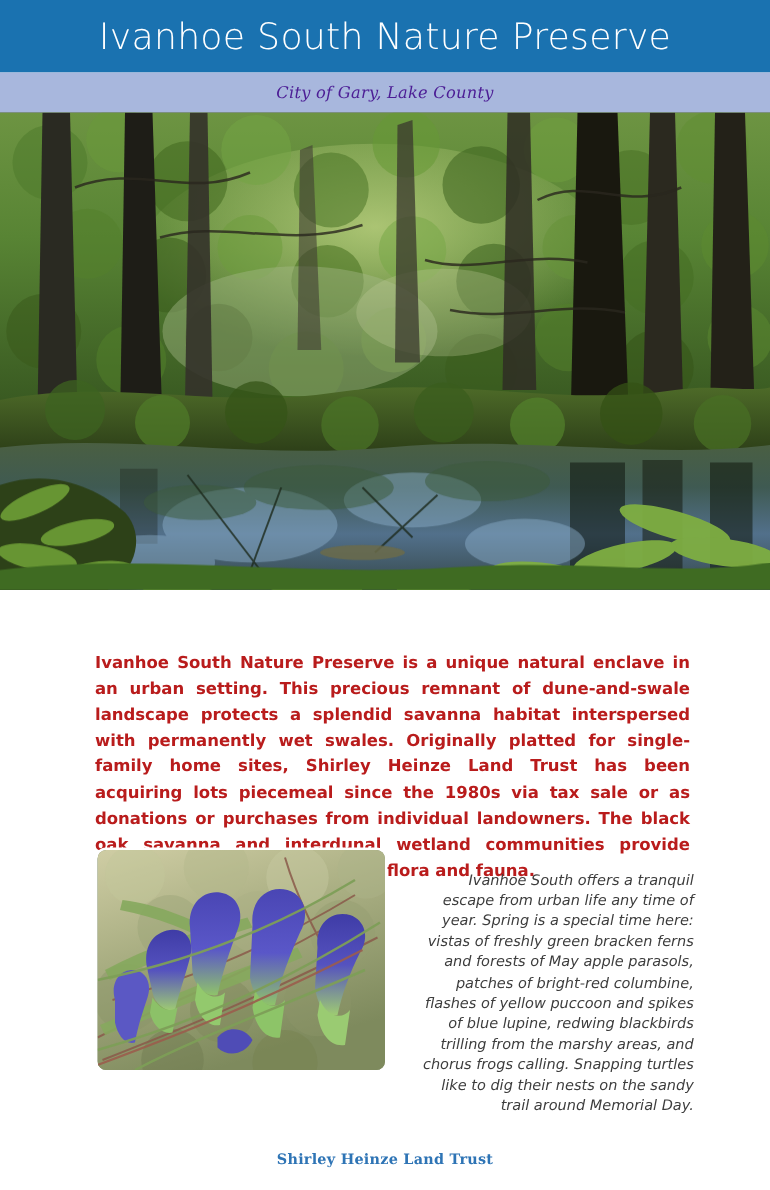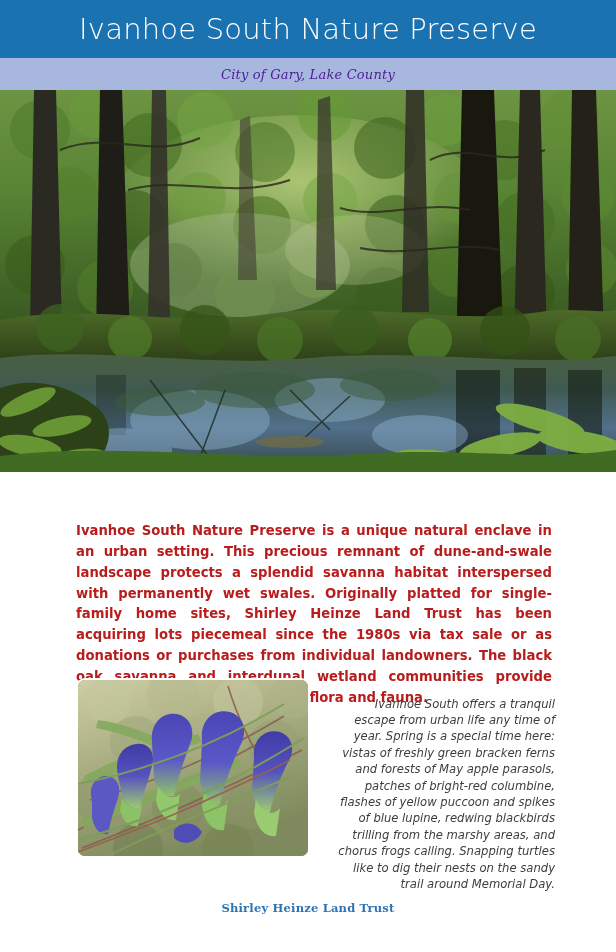--- a/index.html
+++ b/index.html
@@ -97,21 +97,21 @@
     font-style: italic;
     font-size: 11.6px;
     line-height: 16.4px;
     color: #3d3d3d;
     text-align: right;
   }
 
   
   .footer {
     position: absolute;
-    left: 0; top: 898px;
+    left: 0; top: 918px;
     width: 616px;
     text-align: center;
   }
   .footer .org {
     color: #2e74b5;
     font-family: "DejaVu Serif", serif;
     font-weight: bold;
     font-size: 11.5px;
     letter-spacing: 0.2px;
   }

